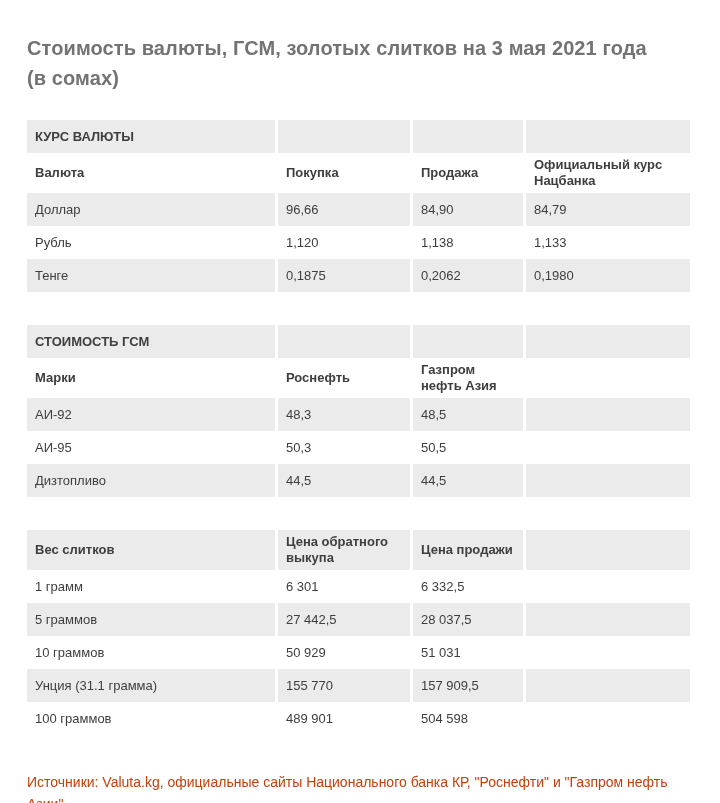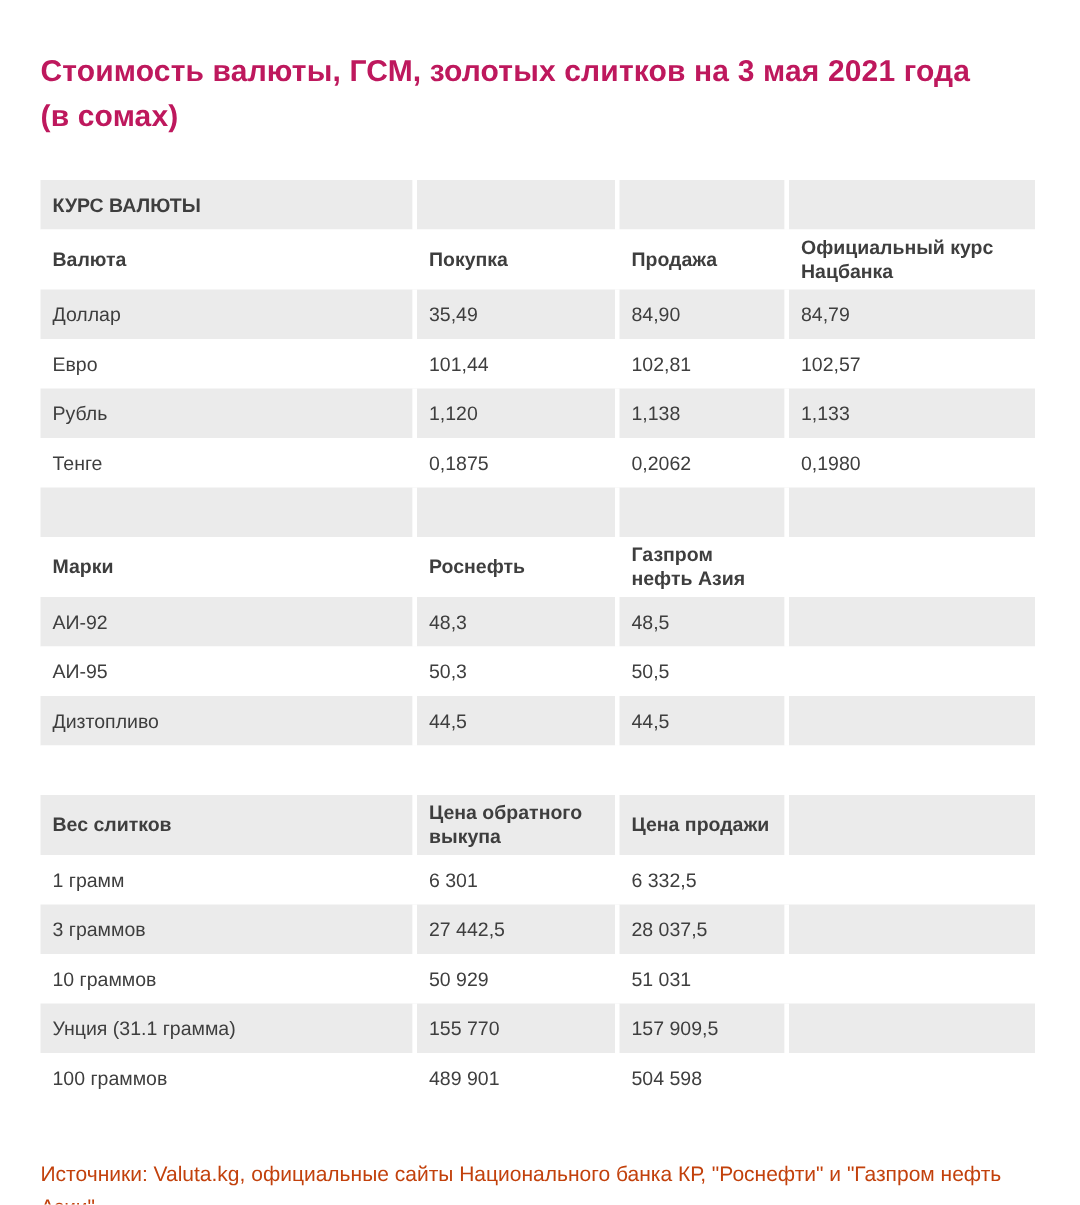--- a/index.html
+++ b/index.html
@@ -17,21 +17,21 @@
   .page {
     padding: 33px 27px 0 27px;
     box-sizing: border-box;
   }
   .title {
     margin: 0;
     max-width: 632px;
     font-size: 20px;
     line-height: 30px;
     font-weight: 700;
-    color: #be185d;
+    color: #737373;
     letter-spacing: 0.1px;
   }
   table.rates {
     margin-top: 27px;
     border-collapse: separate;
     border-spacing: 0;
     table-layout: fixed;
     width: 663px;
   }
   table.rates td {
@@ -99,48 +99,48 @@
           <td></td>
         </tr>
         <tr class="row-header">
           <td>Валюта</td>
           <td>Покупка</td>
           <td>Продажа</td>
           <td>Официальный курс Нацбанка</td>
         </tr>
         <tr class="row-data">
           <td>Доллар</td>
-          <td>35,49</td>
+          <td>96,66</td>
           <td>84,90</td>
           <td>84,79</td>
-        </tr>
-        <tr class="row-data">
-          <td>Евро</td>
-          <td>101,44</td>
-          <td>102,81</td>
-          <td>102,57</td>
         </tr>
         <tr class="row-data">
           <td>Рубль</td>
           <td>1,120</td>
           <td>1,138</td>
           <td>1,133</td>
         </tr>
         <tr class="row-data">
           <td>Тенге</td>
           <td>0,1875</td>
           <td>0,2062</td>
           <td>0,1980</td>
         </tr>
         <tr class="row-spacer">
           <td></td>
           <td></td>
           <td></td>
           <td></td>
         </tr>
+        <tr class="row-section">
+          <td>СТОИМОСТЬ ГСМ</td>
+          <td></td>
+          <td></td>
+          <td></td>
+        </tr>
         <tr class="row-header">
           <td>Марки</td>
           <td>Роснефть</td>
           <td>Газпром нефть Азия</td>
           <td></td>
         </tr>
         <tr class="row-data">
           <td>АИ-92</td>
           <td>48,3</td>
           <td>48,5</td>
@@ -170,21 +170,21 @@
           <td>Цена продажи</td>
           <td></td>
         </tr>
         <tr class="row-data">
           <td>1 грамм</td>
           <td>6 301</td>
           <td>6 332,5</td>
           <td></td>
         </tr>
         <tr class="row-data">
-          <td>3 граммов</td>
+          <td>5 граммов</td>
           <td>27 442,5</td>
           <td>28 037,5</td>
           <td></td>
         </tr>
         <tr class="row-data">
           <td>10 граммов</td>
           <td>50 929</td>
           <td>51 031</td>
           <td></td>
         </tr>

